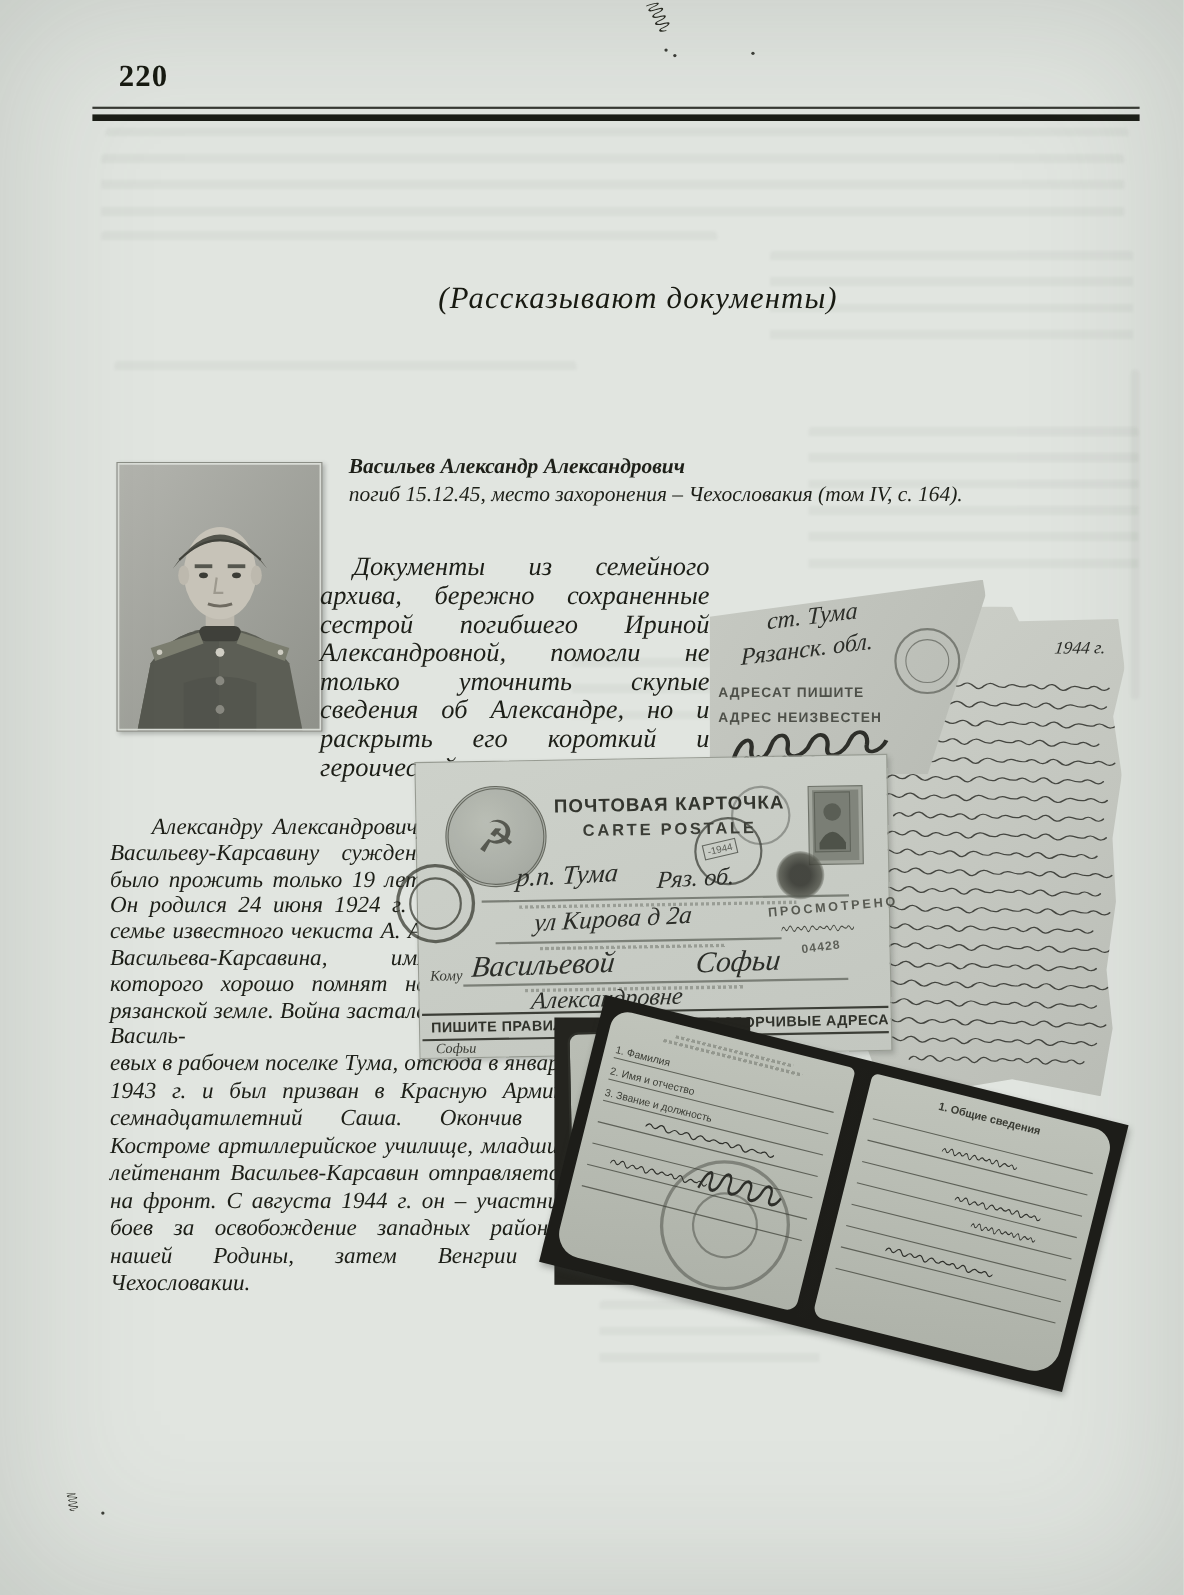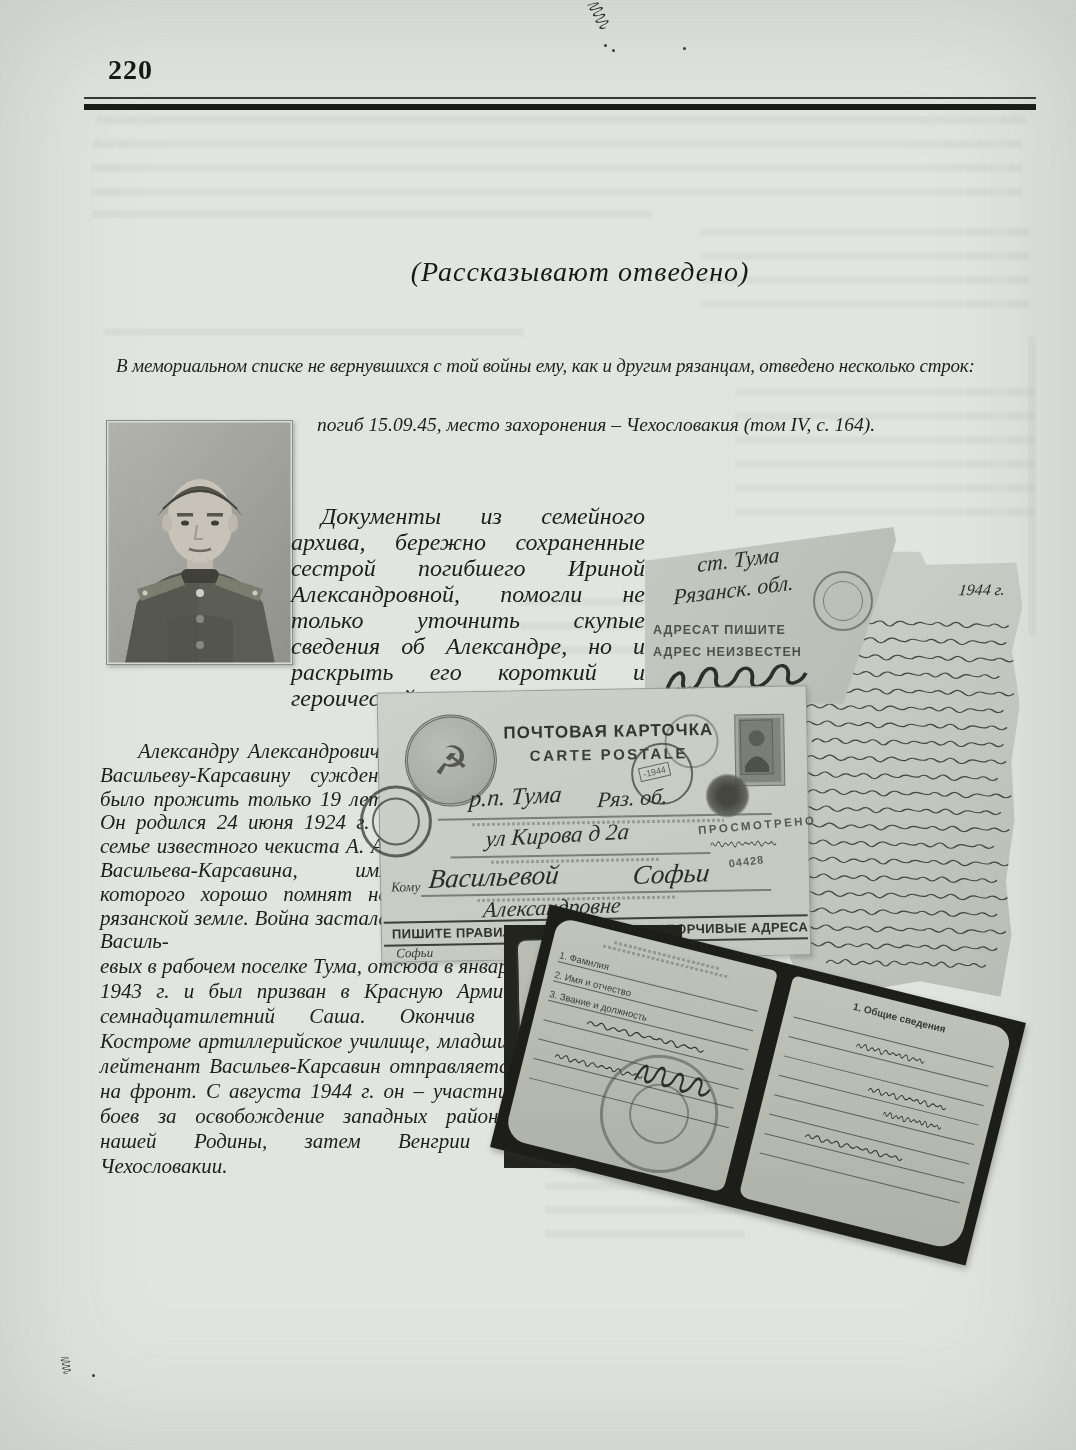--- a/index.html
+++ b/index.html
@@ -163,22 +163,21 @@
   <span class="dot" style="left:683px;top:47px"></span>
   <svg class="lp ab" style="left:57px;top:1360px;transform:rotate(80deg);color:#2c2d26" width="18" height="10" viewBox="0 0 50 10" preserveAspectRatio="none">
       <use href="#lo"></use>
     </svg>
   <span class="dot" style="left:92px;top:1374px"></span>
 
   <div class="ab pagenum">220</div>
   <div class="ab rule-thin"></div>
   <div class="ab rule-thick"></div>
 
-  <div class="ab subtitle">(Рассказывают отведено)</div>
-  <div class="ab intro">В мемориальном списке не вернувшихся с той войны ему, как и другим рязанцам, отведено несколько строк:</div>
+  <div class="ab subtitle">(Рассказывают документы)</div>
 
   <div class="ab photo">
     <svg width="185" height="243" viewBox="0 0 185 243">
       <defs>
         <linearGradient id="pbg" x1="0" y1="0" x2="1" y2="1">
           <stop offset="0" stop-color="#b3b4ae"></stop>
             <stop offset="1" stop-color="#8f918a"></stop>
         </linearGradient>
       </defs>
       <rect width="185" height="243" fill="url(#pbg)"></rect>
@@ -203,21 +202,22 @@
       <circle cx="148" cy="172" r="2.5" fill="#cfcdc3"></circle>
       <circle cx="93" cy="172" r="4" fill="#cfcdc3"></circle>
       <circle cx="93" cy="198" r="4" fill="#cfcdc3"></circle>
       <circle cx="93" cy="224" r="4" fill="#cfcdc3"></circle>
       <path d="M60 243 L60 200 Q93 188 126 200 L126 243 Z" fill="#4e5049" opacity=".55"></path>
       <rect width="185" height="243" fill="none" stroke="#d9dcd6" stroke-width="3"></rect>
     </svg>
   </div>
 
   <div class="ab record">
-    <div>погиб 15.09.45, место захоронения – Чехословакия (том IV, с. 164).</div>
+    <div class="rec-name">Васильев Александр Александрович</div>
+    <div>погиб 15.12.45, место захоронения – Чехословакия (том IV, с. 164).</div>
   </div>
 
   <p class="ab p1">Документы из семейного архива, бережно сохраненные сестрой погибшего Ириной Александровной, помогли не только уточнить скупые сведения об Александре, но и раскрыть его короткий и героический путь.</p>
   <p class="ab p2a">Александру Александровичу Васильеву-Карсавину суждено было прожить только 19 лет. Он родился 24 июня 1924 г. в семье известного чекиста А. А. Васильева-Карсавина, имя которого хорошо помнят на рязанской земле. Война застала Василь-</p>
   <p class="ab p2b">евых в рабочем поселке Тума, отсюда в январе 1943 г. и был призван в Красную Армию семнадцатилетний Саша. Окончив в Костроме артиллерийское училище, младший лейтенант Васильев-Карсавин отправляется на фронт. С августа 1944 г. он – участник боев за освобождение западных районов нашей Родины, затем Венгрии и Чехословакии.</p>
 
   <div class="ab letter">
     <span class="l-date script">14/XII</span>
     <span class="l-year script">1944 г.</span>
     <div class="llines">

